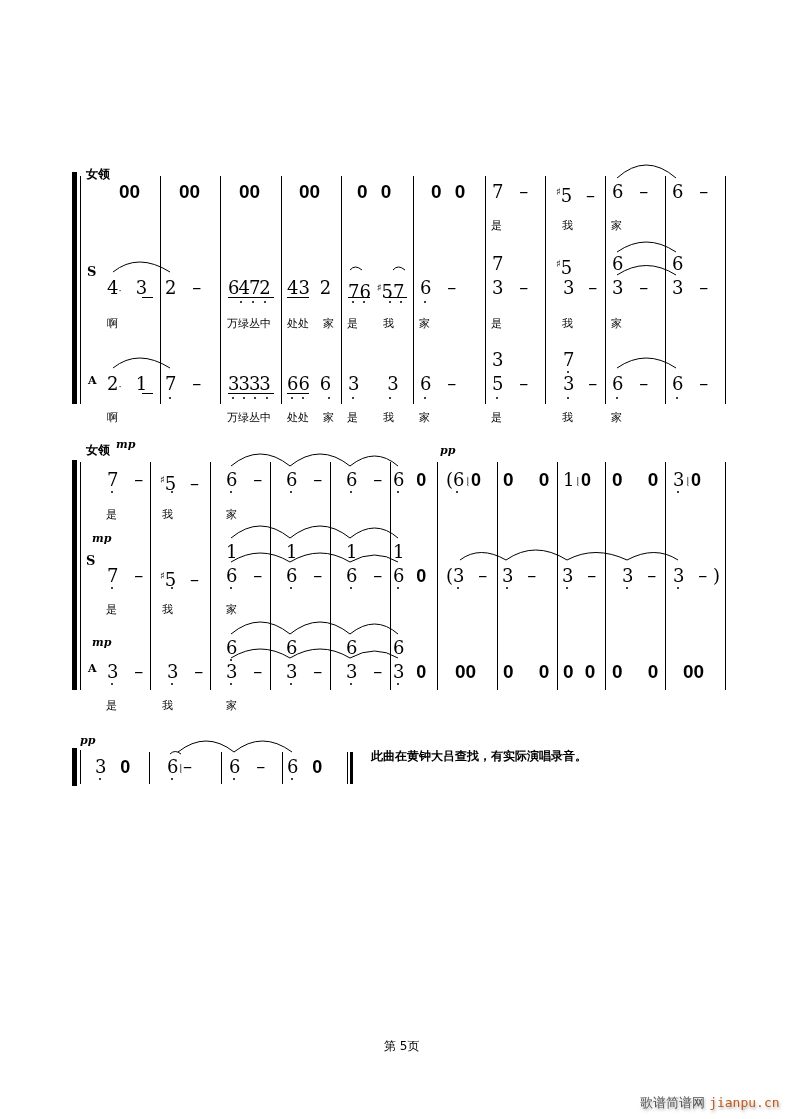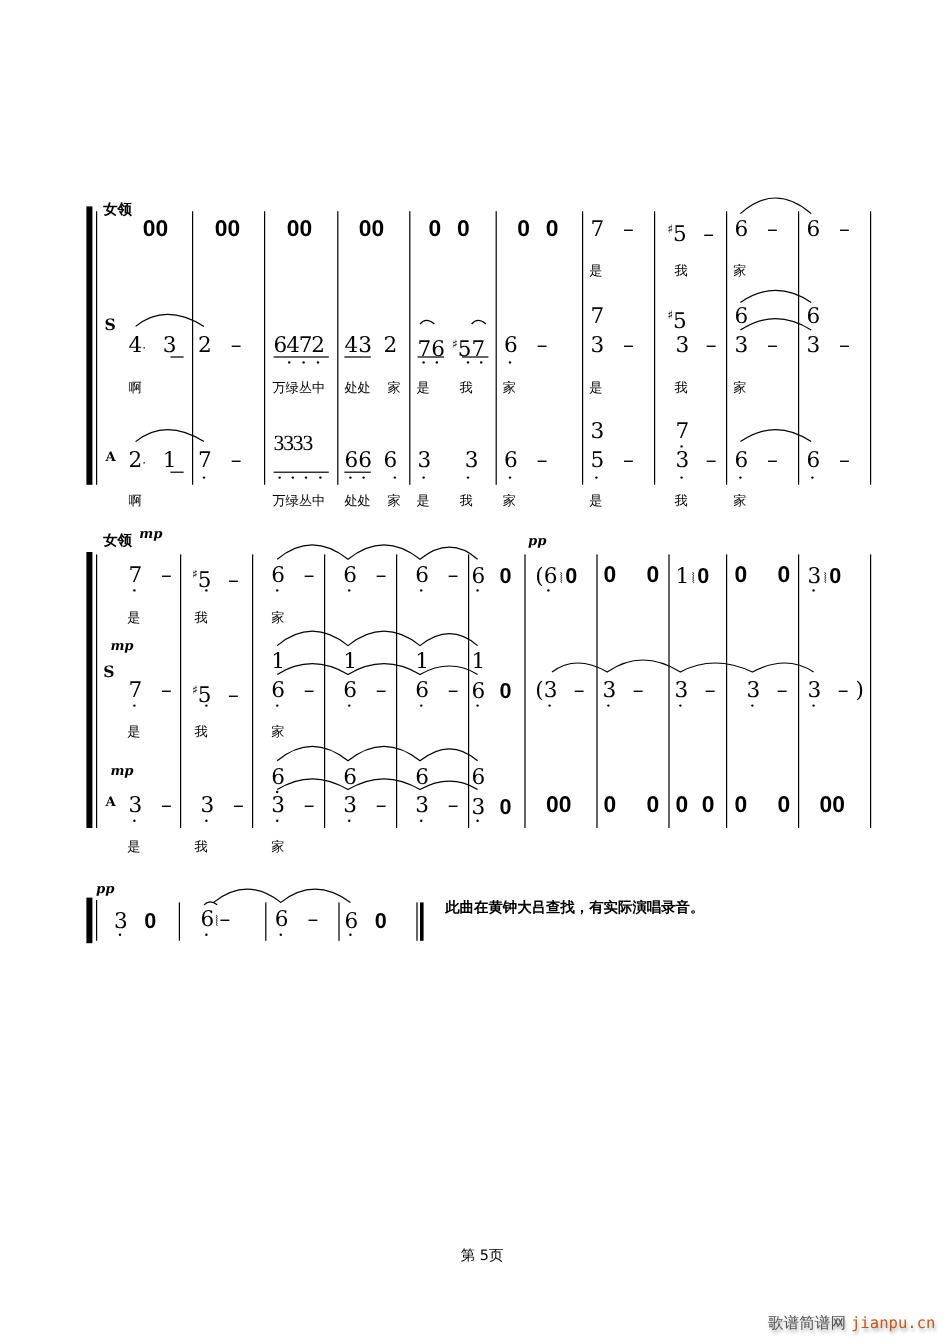--- a/index.html
+++ b/index.html
@@ -95,21 +95,21 @@
   <div class="lyric" style="left:383px;top:318px;">我</div>
   <div class="lyric" style="left:419px;top:318px;">家</div>
   <div class="lyric" style="left:491px;top:318px;">是</div>
   <div class="lyric" style="left:562px;top:318px;">我</div>
   <div class="lyric" style="left:611px;top:318px;">家</div>
 
   <div class="note light" style="left:107px;top:374px;">2<span style="font-size:10px">·</span><span style="margin-left:14px">1</span></div>
   <div class="uline" style="left:142px;top:393px;width:11px;"></div>
   <div class="note light" style="left:165px;top:374px;">7 <span style="margin-left:10px">–</span></div>
   <div class="dot" style="left:169px;top:397px;"></div>
-  <div class="note light" style="left:228px;top:359px;letter-spacing:-1px;font-family:Liberation Serif, serif;">3333</div>
+  <div class="note light" style="left:228px;top:374px;letter-spacing:-1px;">3333</div>
   <div class="uline" style="left:228px;top:393px;width:46px;"></div>
   <div class="dot" style="left:232px;top:397px;"></div>
     <div class="dot" style="left:243px;top:397px;"></div>
     <div class="dot" style="left:254px;top:397px;"></div>
     <div class="dot" style="left:266px;top:397px;"></div>
   <div class="note light" style="left:287px;top:374px;">66 <span style="margin-left:4px">6</span></div>
   <div class="uline" style="left:287px;top:393px;width:22px;"></div>
   <div class="dot" style="left:291px;top:397px;"></div>
     <div class="dot" style="left:302px;top:397px;"></div>
     <div class="dot" style="left:328px;top:397px;"></div>

